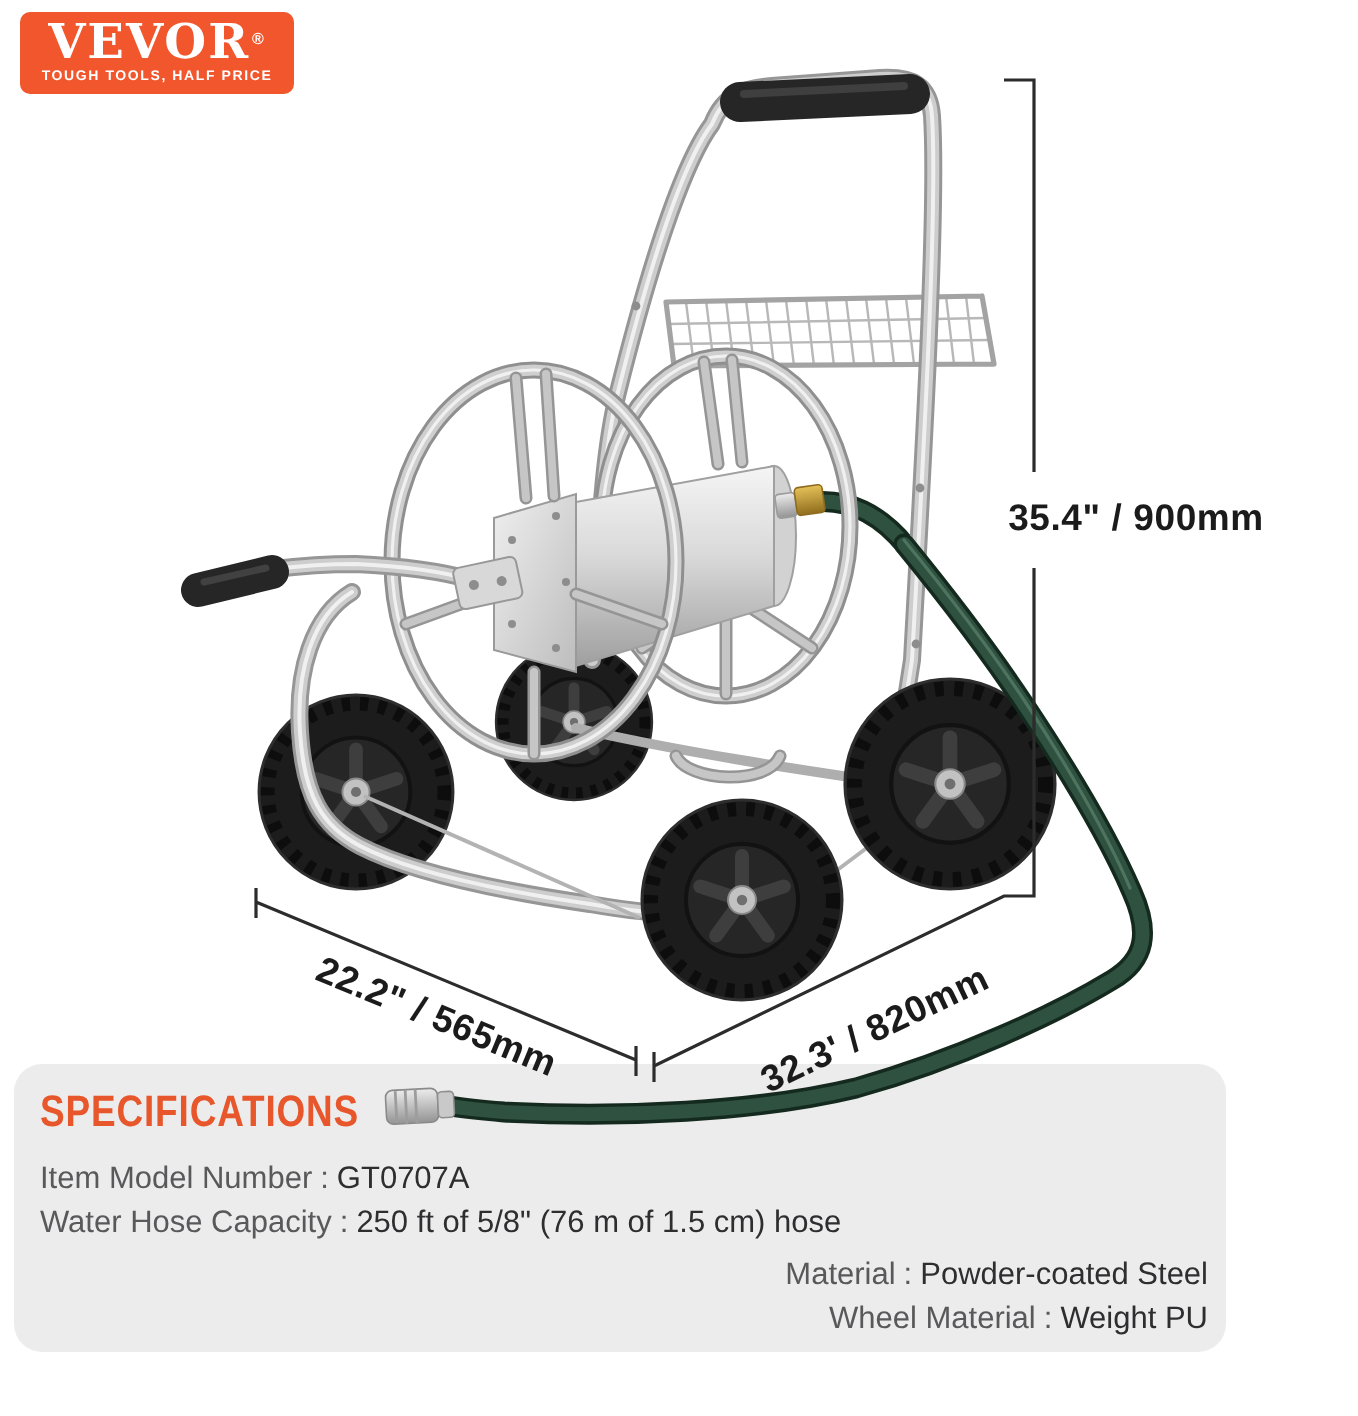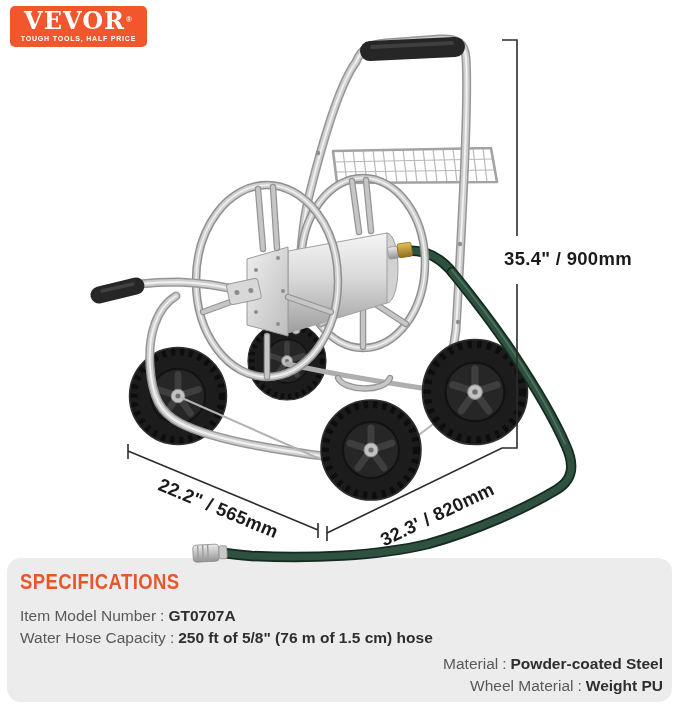--- a/index.html
+++ b/index.html
@@ -29,32 +29,32 @@
   .mesh{stroke:#b8b8b8;stroke-width:1.2;fill:none}
   .rim{stroke:#a3a3a3;stroke-width:2.6;fill:none;stroke-linecap:round}
   .dim{stroke:#2c2c2c;stroke-width:1.6;fill:none}
   .dimT{font-family:"Liberation Sans", sans-serif;font-weight:bold;font-size:18.5px;fill:#1b1b1b;letter-spacing:0.3px}
   .hoseU{fill:none;stroke:#152a1f;stroke-width:10.5;stroke-linecap:round}
   .hose{fill:none;stroke:#2F5140;stroke-width:7;stroke-linecap:round}
   .hoseHi{fill:none;stroke:#567d67;stroke-width:1.6;stroke-linecap:round;opacity:.8}
   .bolt{fill:#8d8d8d}
   
   .spec-panel{
-    position:absolute;left:7px;top:558px;width:665px;height:144px;
+    position:absolute;left:7px;top:532px;width:606px;height:144px;
     background:#ECECEC;border-radius:14px;z-index:1;
   }
   .spec-title{
     position:absolute;left:13px;top:11px;font-size:22px;font-weight:bold;color:#E7572B;
     letter-spacing:0.5px;transform:scaleX(0.84);transform-origin:left center;white-space:nowrap;
   }
   .spec-col{position:absolute;top:47px;font-size:15.5px;line-height:22px;color:#59595B;white-space:nowrap;}
   .spec-col.left{left:13px;text-align:left;}
   .spec-col.right{right:9px;text-align:right;margin-top:48px;}
   .spec-sep{margin:0 4px;}
-  .spec-value{font-weight:bold;color:#2E2E30;}
+  .spec-value{font-weight:normal;color:#2E2E30;}
 </style>
 </head>
 <body>
 
 <div class="logo">
   <div class="logo-name-row"><span>VEVOR</span><span class="logo-reg">®</span></div>
   <div class="logo-tagline">TOUGH TOOLS, HALF PRICE</div>
 </div>
 
 <svg class="illustration" viewBox="0 0 679 708">

